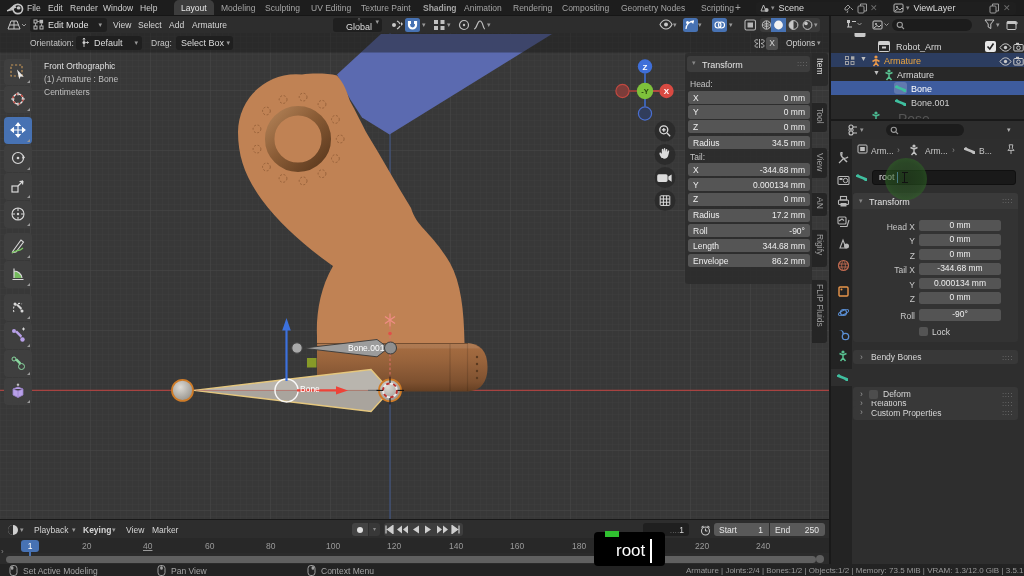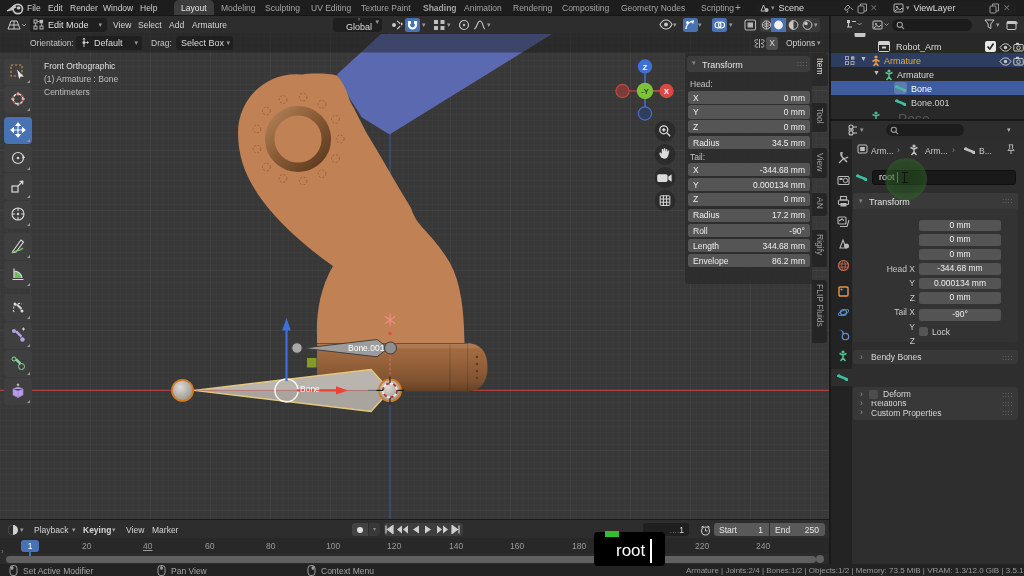--- a/index.html
+++ b/index.html
@@ -24,21 +24,21 @@
   .nrow span{position:absolute;left:5px;top:1.8px;}
   .nrow b{position:absolute;right:5px;top:1.8px;font-weight:normal;}
   .orow{left:830px;width:194px;height:14px;}
   .pman{width:12px;height:12px;}
   .pman svg{width:12px;height:12px;}
   .boneicon{width:11px;height:10px;}
   .boneicon:before{content:"";position:absolute;left:0;top:2px;width:11px;height:7px;
      background:#3fbf9f;clip-path:polygon(0 18%,18% 0,36% 22%,100% 62%,100% 100%,82% 100%,64% 78%,0 38%);}
   .prow{left:919px;width:82px;height:11.5px;background:#545454;border-radius:2.5px;
         color:#efefef;font-size:8.5px;text-align:center;line-height:11.5px;}
-  .plabel{color:#c8c8c8;font-size:8.5px;text-align:right;width:60px;left:855px;margin-top:42px;}
+  .plabel{color:#c8c8c8;font-size:8.5px;text-align:right;width:60px;left:855px;}
   .cpanel{left:853px;width:165px;height:14px;background:#383838;border-radius:3px;
           color:#d8d8d8;font-size:8.5px;}
   .cpanel span{position:absolute;left:18px;top:2.2px;}
   .cpanel:before{content:"\203A";position:absolute;left:7px;top:1.5px;color:#999;}
   .cpanel i{position:absolute;right:5px;top:2.5px;color:#7d7d7d;font-size:8px;
             letter-spacing:0.5px;font-style:normal;}
   .boneicon.gray:before{background:#c0c0c0;}
   .boneicon.teal2:before{background:#3fbf9f;}
   .rnum{top:540.5px;color:#9a9a9a;font-size:8.5px;}
   .mouseic{width:9px;height:11px;}
@@ -871,21 +871,21 @@
     <div class="abs" style="left:6px;top:555.5px;width:810px;height:7px;background:#606060;border-radius:4px;"></div>
     <div class="abs" style="left:816px;top:554.5px;width:8px;height:8px;background:#606060;border-radius:50%;"></div>
     <span class="abs" style="left:1px;top:547px;color:#888;font-size:8px;">›</span>
   </div>
 
   <div id="statusbar">
     <div class="abs" style="left:0;top:564px;width:1024px;height:12px;background:#232323;"></div>
     <svg class="abs mouseic" style="left:9px;top:565px;">
         <use href="#mouseL"></use>
       </svg>
-    <div class="abs" style="left:23px;top:565.5px;color:#a5a5a5;font-size:8.5px;">Set Active Modifier</div>
+    <div class="abs" style="left:23px;top:565.5px;color:#a5a5a5;font-size:8.5px;">Set Active Modeling</div>
     <svg class="abs mouseic" style="left:157px;top:565px;">
         <use href="#mouseM"></use>
       </svg>
     <div class="abs" style="left:171px;top:565.5px;color:#a5a5a5;font-size:8.5px;">Pan View</div>
     <svg class="abs mouseic" style="left:307px;top:565px;">
         <use href="#mouseR"></use>
       </svg>
     <div class="abs" style="left:321px;top:565.5px;color:#a5a5a5;font-size:8.5px;">Context Menu</div>
     <div class="abs" style="left:686px;top:566px;color:#9a9a9a;font-size:8px;">Armature | Joints:2/4 | Bones:1/2 | Objects:1/2 | Memory: 73.5 MiB | VRAM: 1.3/12.0 GiB | 3.5.1</div>
     <svg width="0" height="0">

